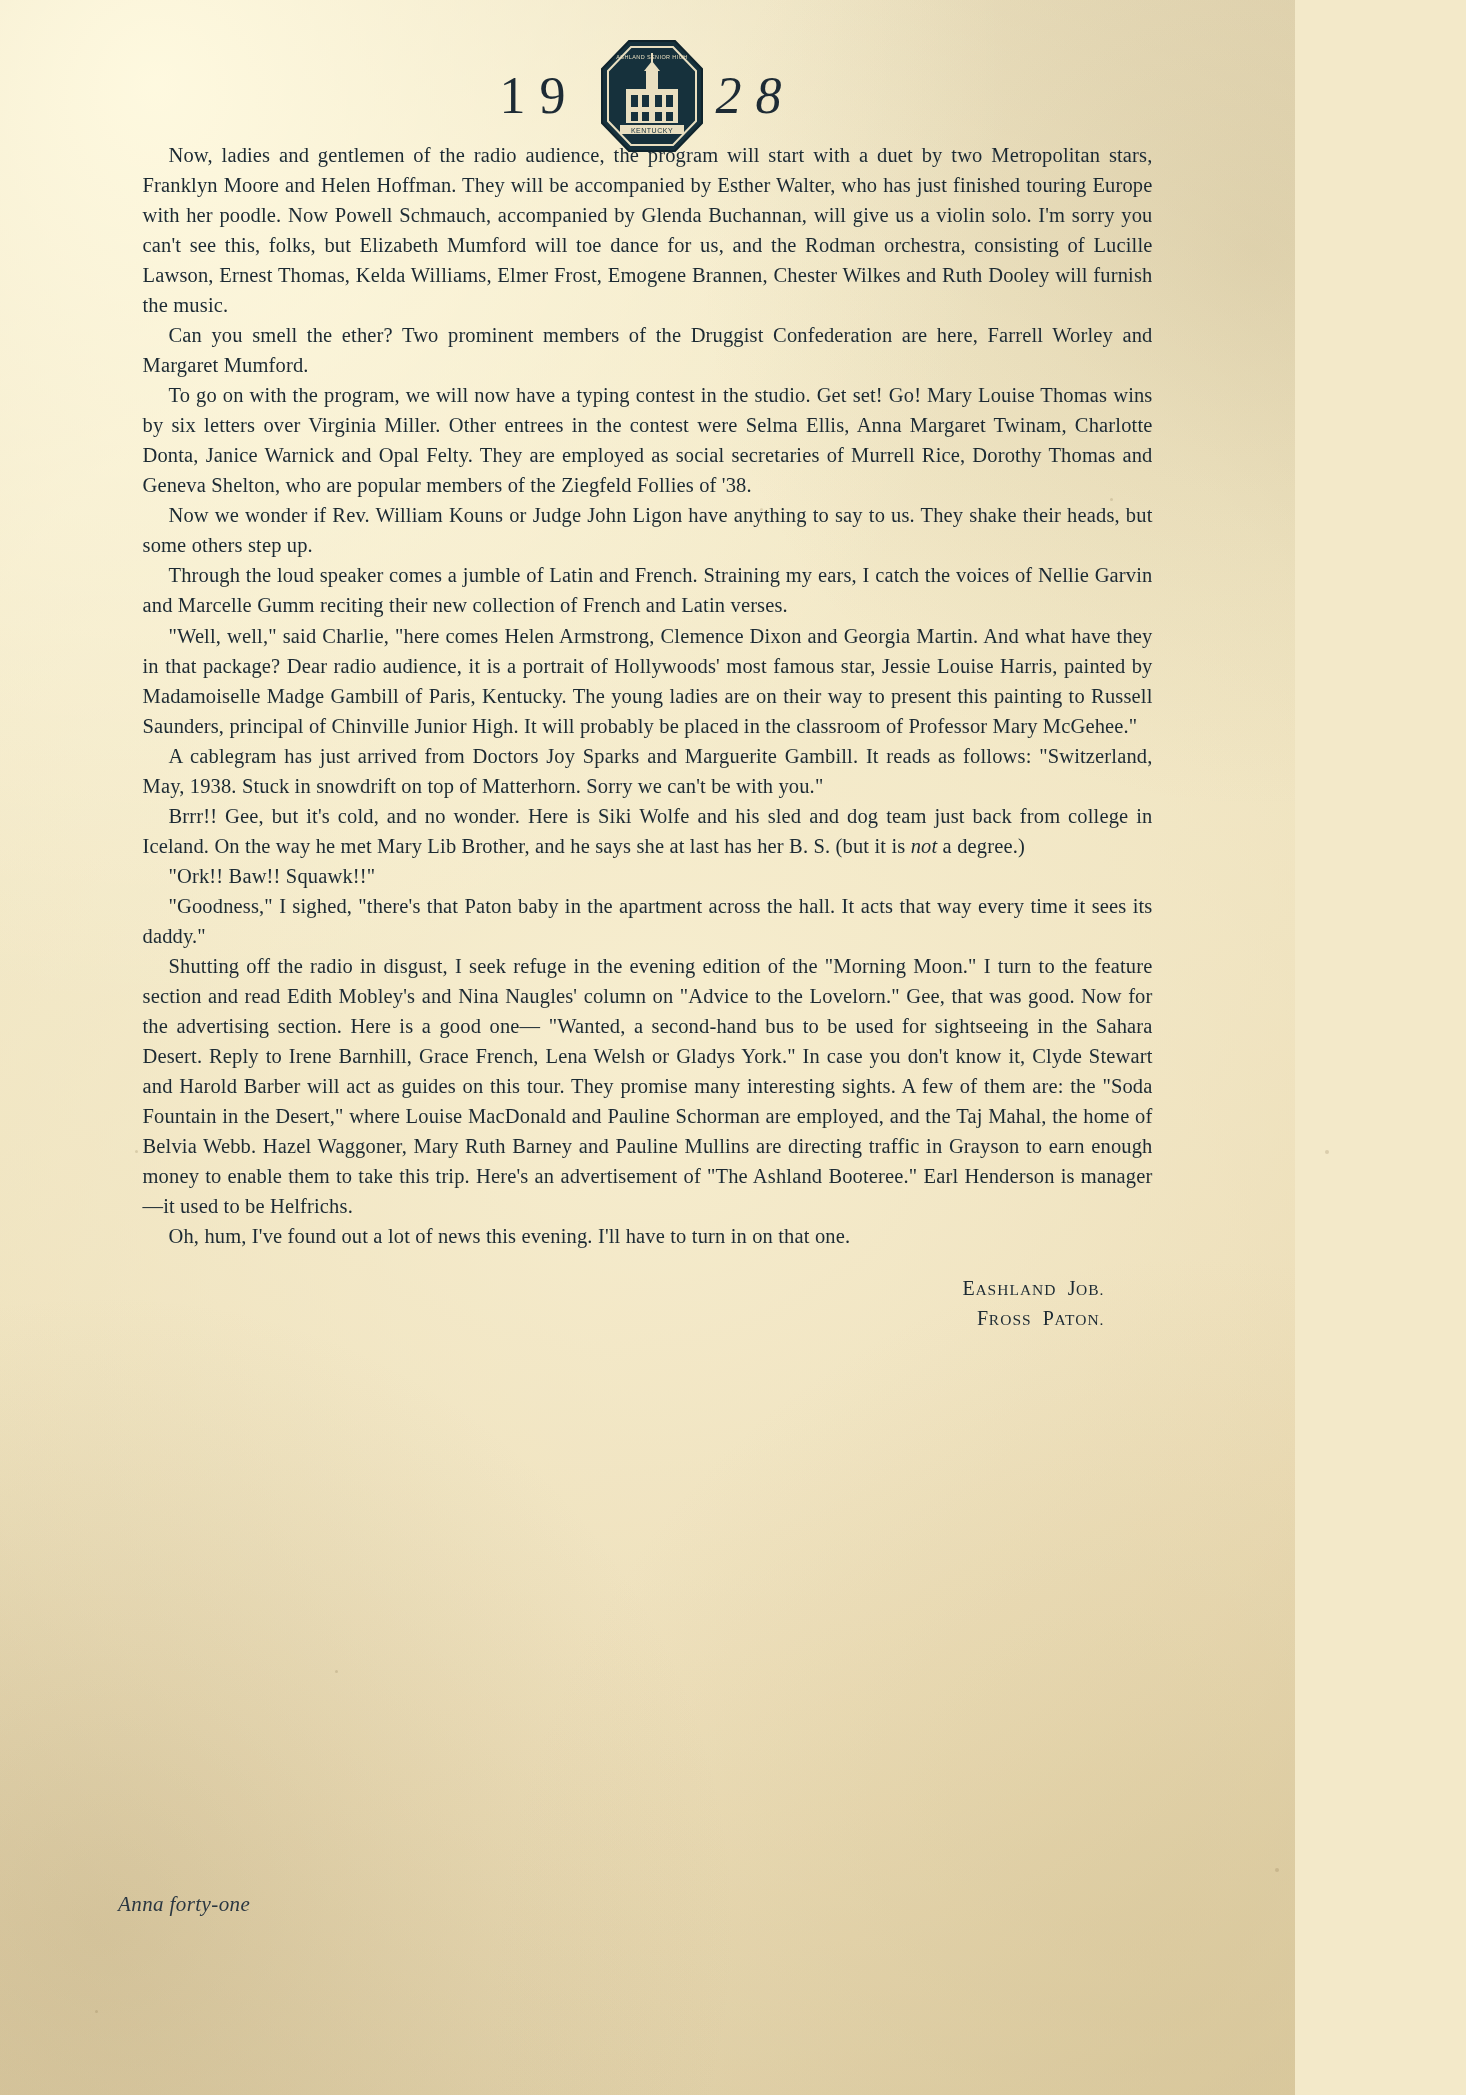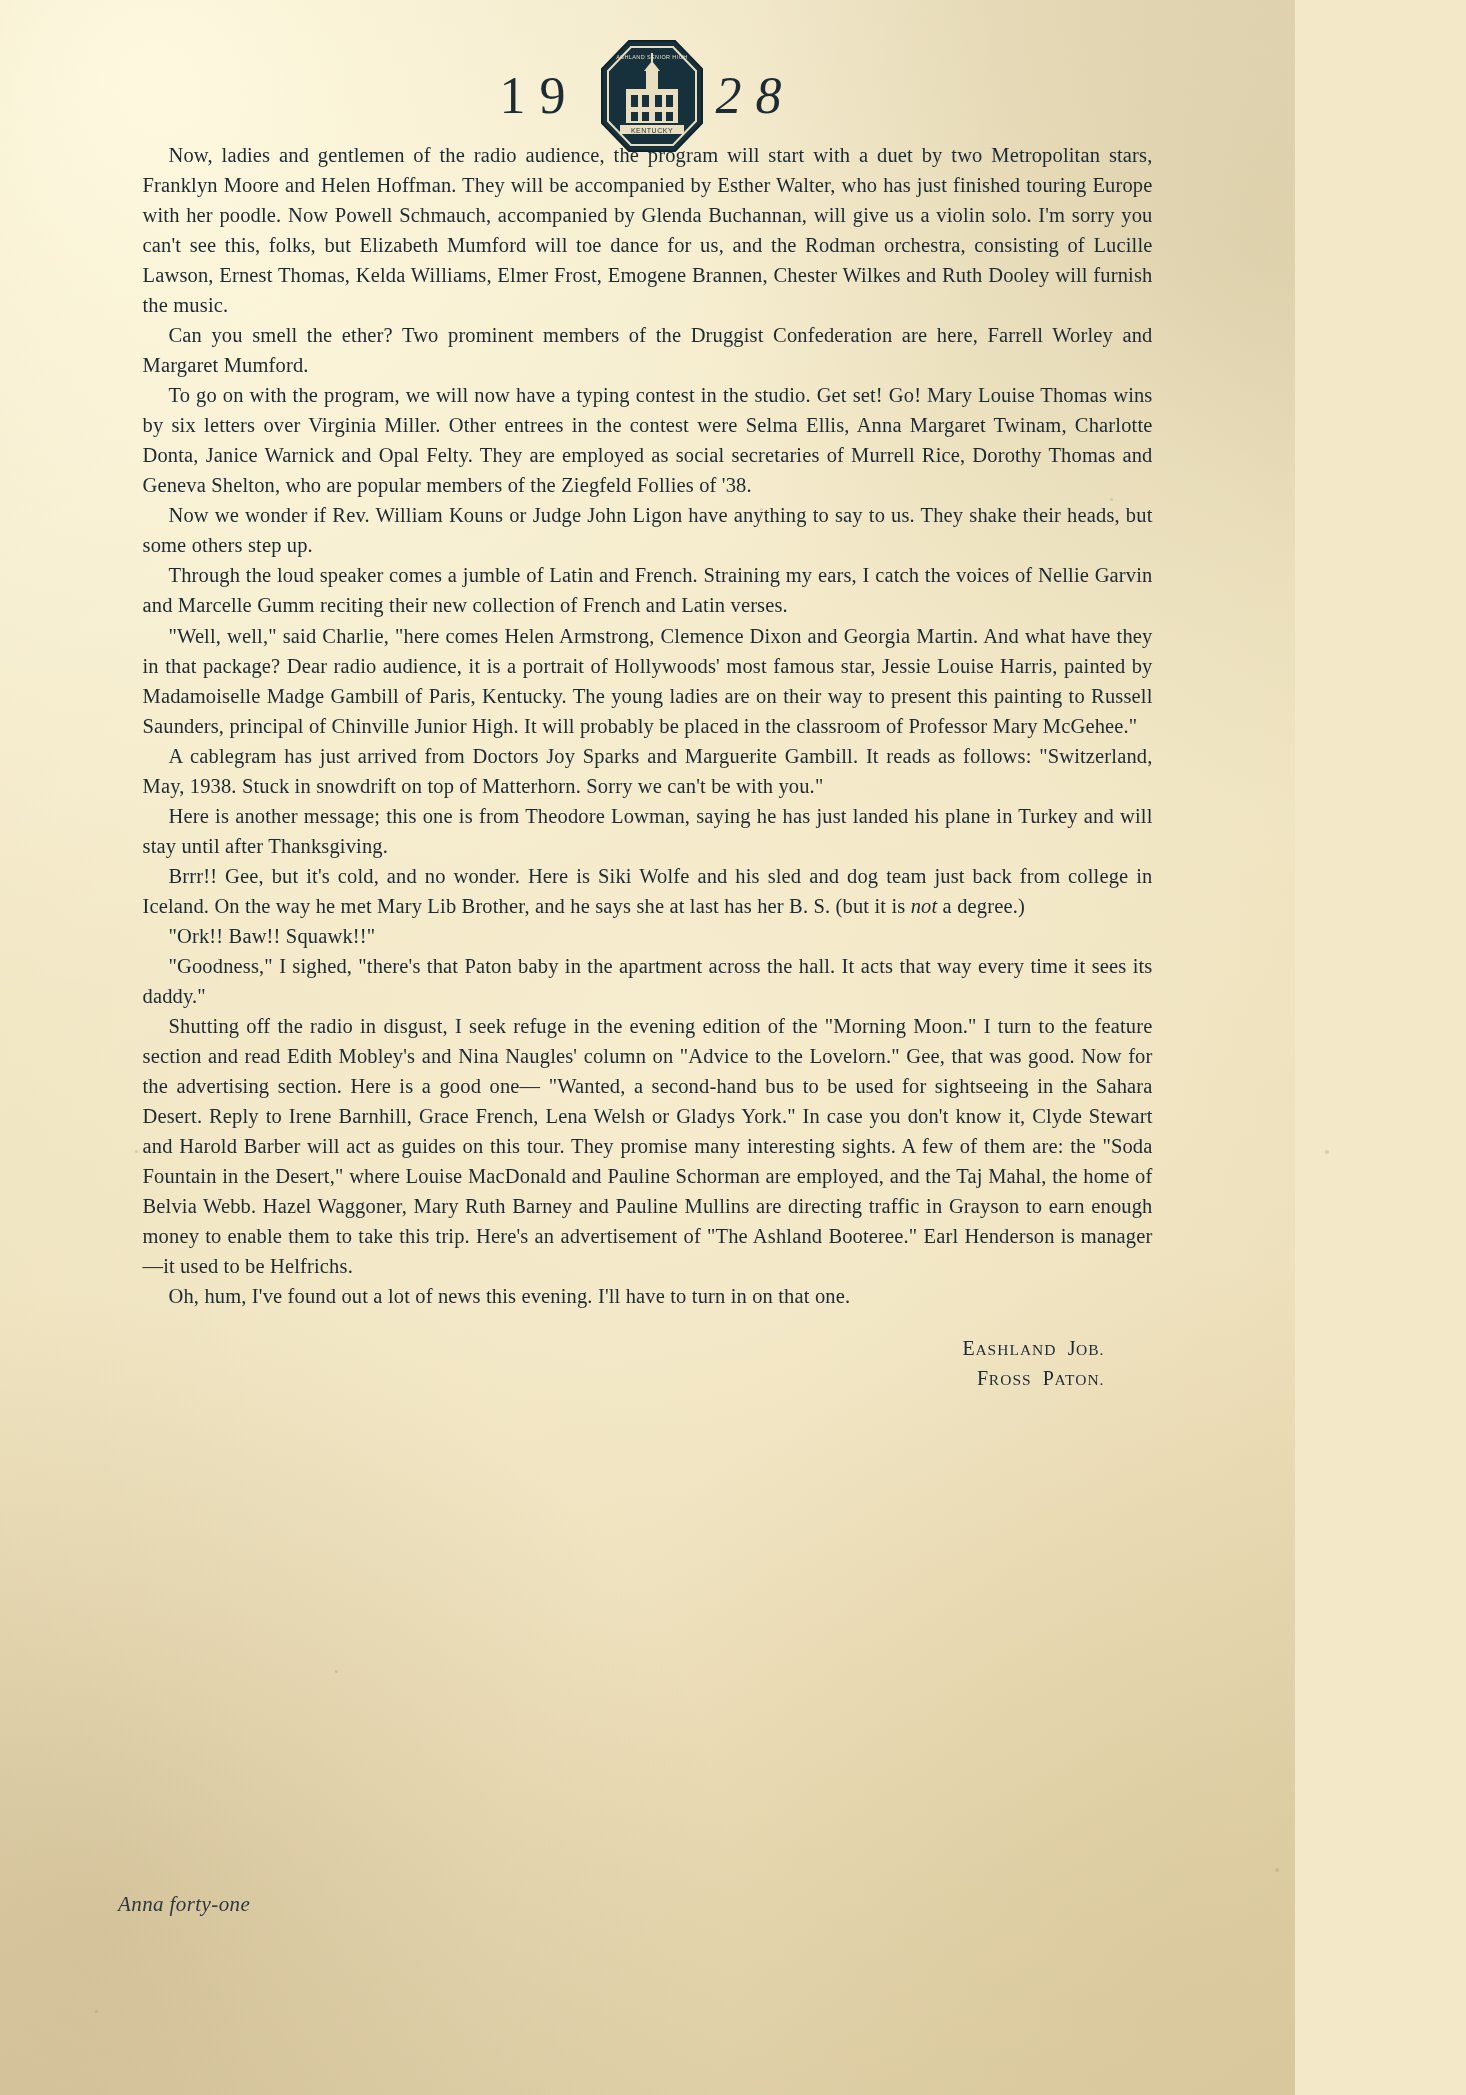--- a/index.html
+++ b/index.html
@@ -175,21 +175,20 @@
     </div>
 
     <div class="article">
       <p>Now, ladies and gentlemen of the radio audience, the program will start with a duet by two Metropolitan stars, Franklyn Moore and Helen Hoffman.  They will be accompanied by Esther Walter, who has just finished touring Europe with her poodle.  Now Powell Schmauch, accompanied by Glenda Buchannan, will give us a violin solo.  I'm sorry you can't see this, folks, but Elizabeth Mumford will toe dance for us, and the Rodman orchestra, consisting of Lucille Lawson, Ernest Thomas, Kelda Williams, Elmer Frost, Emogene Brannen, Chester Wilkes and Ruth Dooley will furnish the music.</p>
       <p>Can you smell the ether?  Two prominent members of the Druggist Confederation are here, Farrell Worley and Margaret Mumford.</p>
       <p>To go on with the program, we will now have a typing contest in the studio.  Get set!  Go!  Mary Louise Thomas wins by six letters over Virginia Miller.  Other entrees in the contest were Selma Ellis, Anna Margaret Twinam, Charlotte Donta, Janice Warnick and Opal Felty.  They are employed as social secretaries of Murrell Rice, Dorothy Thomas and Geneva Shelton, who are popular members of the Ziegfeld Follies of '38.</p>
       <p>Now we wonder if Rev. William Kouns or Judge John Ligon have anything to say to us.  They shake their heads, but some others step up.</p>
       <p>Through the loud speaker comes a jumble of Latin and French.  Straining my ears, I catch the voices of Nellie Garvin and Marcelle Gumm reciting their new collection of French and Latin verses.</p>
       <p>"Well, well," said Charlie, "here comes Helen Armstrong, Clemence Dixon and Georgia Martin.  And what have they in that package?  Dear radio audience, it is a portrait of Hollywoods' most famous star, Jessie Louise Harris, painted by Madamoiselle Madge Gambill of Paris, Kentucky.  The young ladies are on their way to present this painting to Russell Saunders, principal of Chinville Junior High.  It will probably be placed in the classroom of Professor Mary McGehee."</p>
       <p>A cablegram has just arrived from Doctors Joy Sparks and Marguerite Gambill.  It reads as follows: "Switzerland, May, 1938.  Stuck in snowdrift on top of Matterhorn.  Sorry we can't be with you."</p>
-      <p>Here is another message; this one is from Theodore Lowman, saying he has just landed his plane in Turkey and will stay until after Thanksgiving.</p>
       <p>Brrr!!  Gee, but it's cold, and no wonder.  Here is Siki Wolfe and his sled and dog team just back from college in Iceland.  On the way he met Mary Lib Brother, and he says she at last has her B. S. (but it is <i>not</i> a degree.)</p>
       <p>"Ork!!  Baw!!  Squawk!!"</p>
       <p>"Goodness," I sighed, "there's that Paton baby in the apartment across the hall.  It acts that way every time it sees its daddy."</p>
       <p>Shutting off the radio in disgust, I seek refuge in the evening edition of the "Morning Moon."  I turn to the feature section and read Edith Mobley's and Nina Naugles' column on "Advice to the Lovelorn."  Gee, that was good.  Now for the advertising section.  Here is a good one— "Wanted, a second-hand bus to be used for sightseeing in the Sahara Desert.  Reply to Irene Barnhill, Grace French, Lena Welsh or Gladys York."  In case you don't know it, Clyde Stewart and Harold Barber will act as guides on this tour.  They promise many interesting sights.  A few of them are: the "Soda Fountain in the Desert," where Louise MacDonald and Pauline Schorman are employed, and the Taj Mahal, the home of Belvia Webb.  Hazel Waggoner, Mary Ruth Barney and Pauline Mullins are directing traffic in Grayson to earn enough money to enable them to take this trip.  Here's an advertisement of "The Ashland Booteree."  Earl Henderson is manager—it used to be Helfrichs.</p>
       <p class="last-line-para" style="text-indent:26px;">Oh, hum, I've found out a lot of news this evening.  I'll have to turn in on that one.</p>
     </div>
 
     <div class="signatures">
       <div class="signature">
         <span class="sig-cap">E</span><span class="sig-small">ASHLAND</span>&nbsp;&nbsp;<span class="sig-cap">J</span><span class="sig-small">OB.</span>

